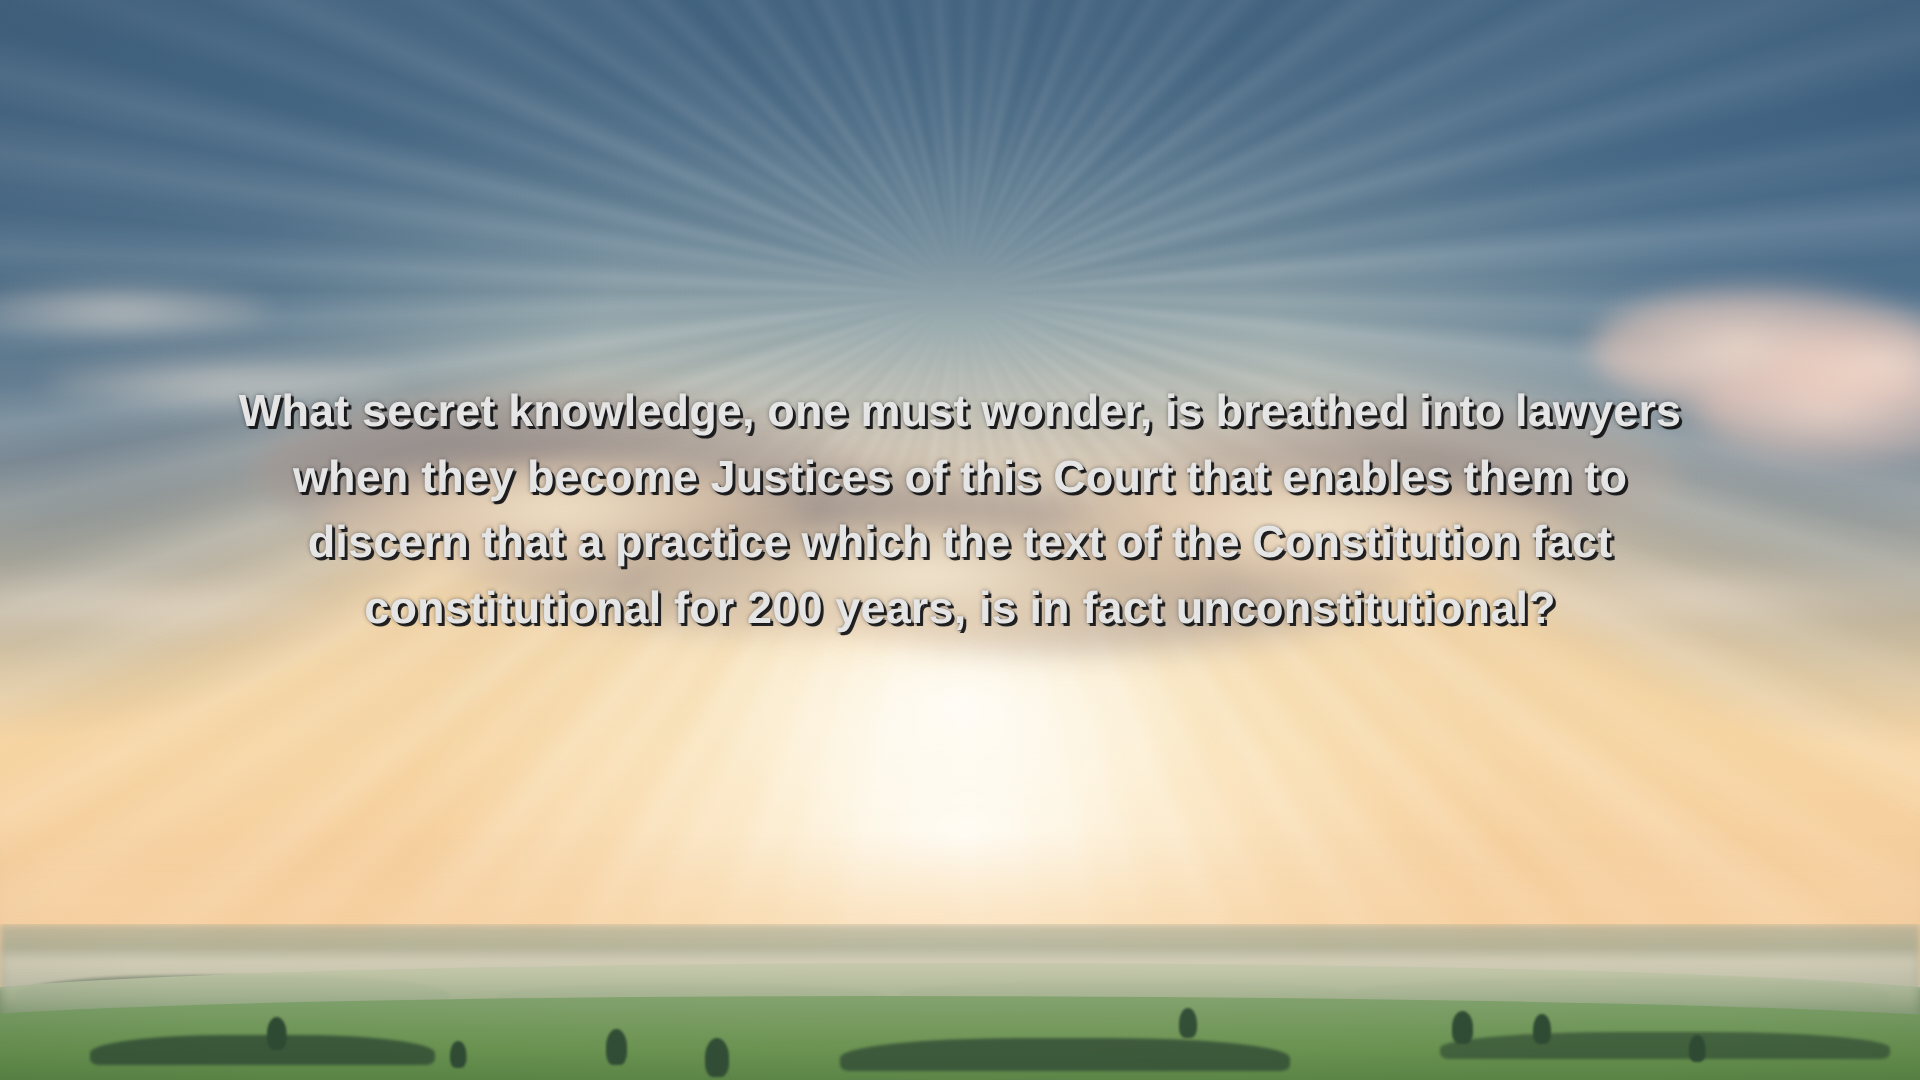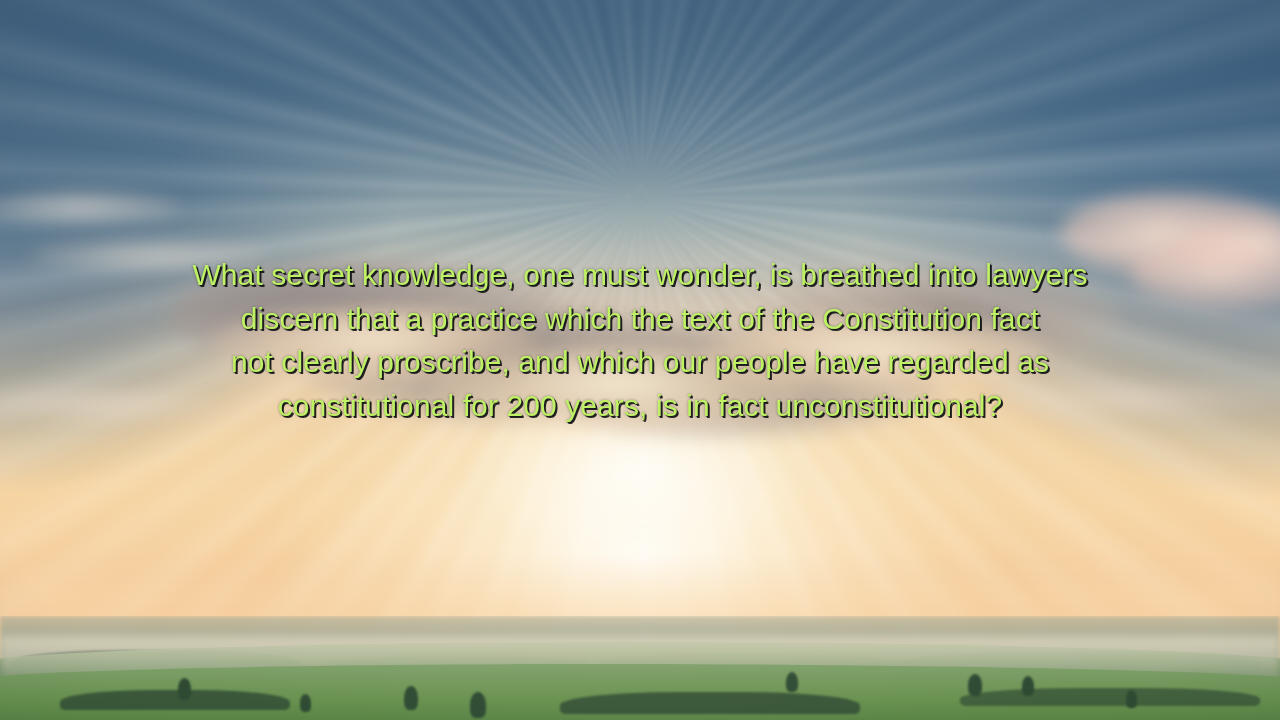--- a/index.html
+++ b/index.html
@@ -386,24 +386,24 @@
   
   .quote-block {
     position: absolute;
     left: 0; right: 0;
     top: 253px;
     text-align: center;
     padding: 0 60px;
     box-sizing: border-box;
   }
   .quote-line {
-    color: #bef264;
+    color: #e5e5e5;
     font-size: 30px;
     line-height: 43.5px;
-    font-weight: 400;
+    font-weight: 700;
     letter-spacing: 0.1px;
     white-space: nowrap;
     text-shadow:
       2px 2px 0 rgba(22,22,24,0.92),
       1px 1px 1px rgba(20,20,22,0.75),
       0 0 3px rgba(20,20,22,0.40);
   }
   .attribution {
     position: absolute;
     left: 0; right: 0;
@@ -476,19 +476,19 @@
       <div class="tree" style="left:968px; top:58px; width:14px; height:22px;"></div>
       <div class="tree" style="left:1022px; top:60px; width:12px; height:20px;"></div>
       <div class="tree" style="left:1126px; top:74px; width:11px; height:18px;"></div>
     </div>
 
     <div class="grade"></div>
   </div>
 
   <div class="quote-block">
     <div class="quote-line">What secret knowledge, one must wonder, is breathed into lawyers</div>
+    <div class="quote-line">when they become Justices of this Court that enables them to</div>
     <div class="quote-line">discern that a practice which the text of the Constitution fact</div>
-    <div class="quote-line">not clearly proscribe, and which our people have regarded as</div>
     <div class="quote-line">constitutional for 200 years, is in fact unconstitutional?</div>
   </div>
 
 
 </div>
 
 </body></html>

